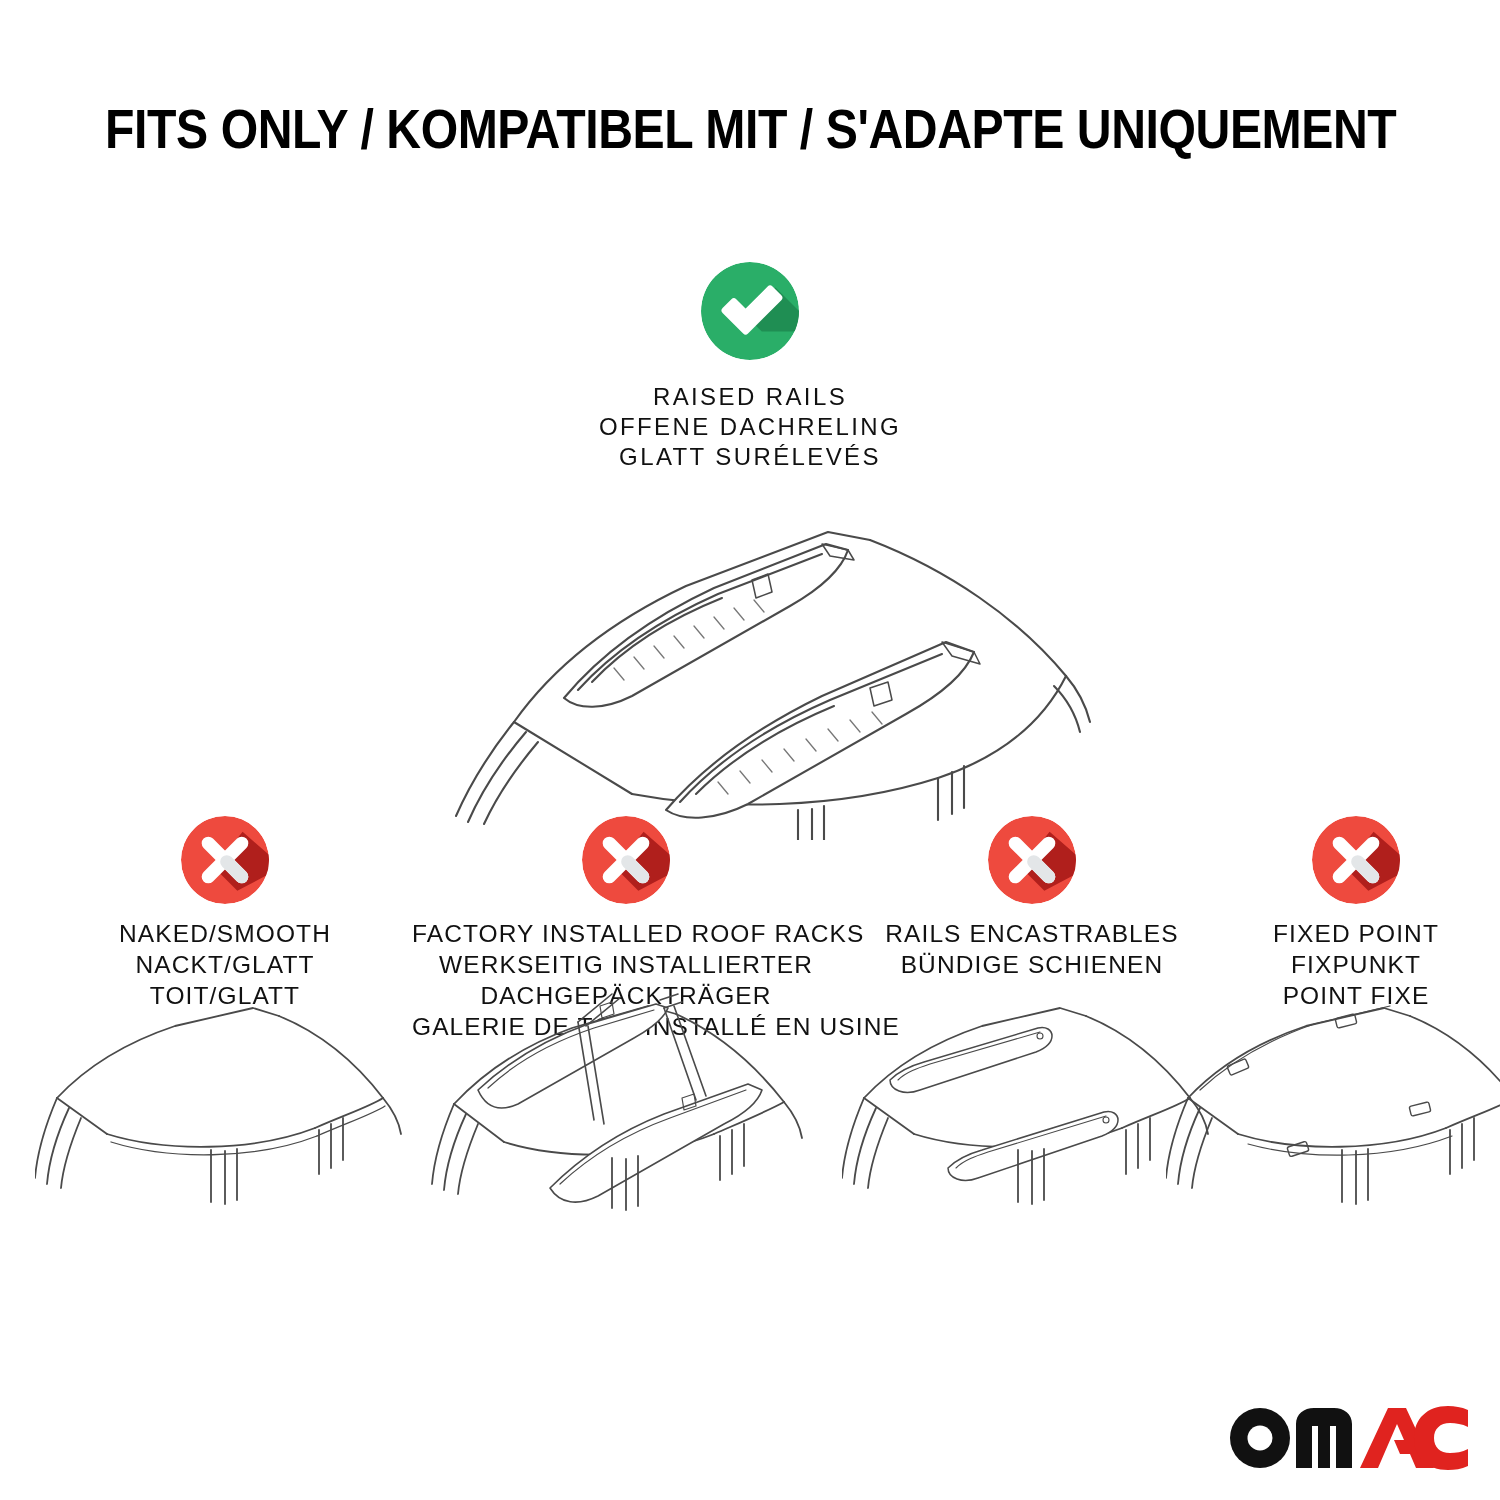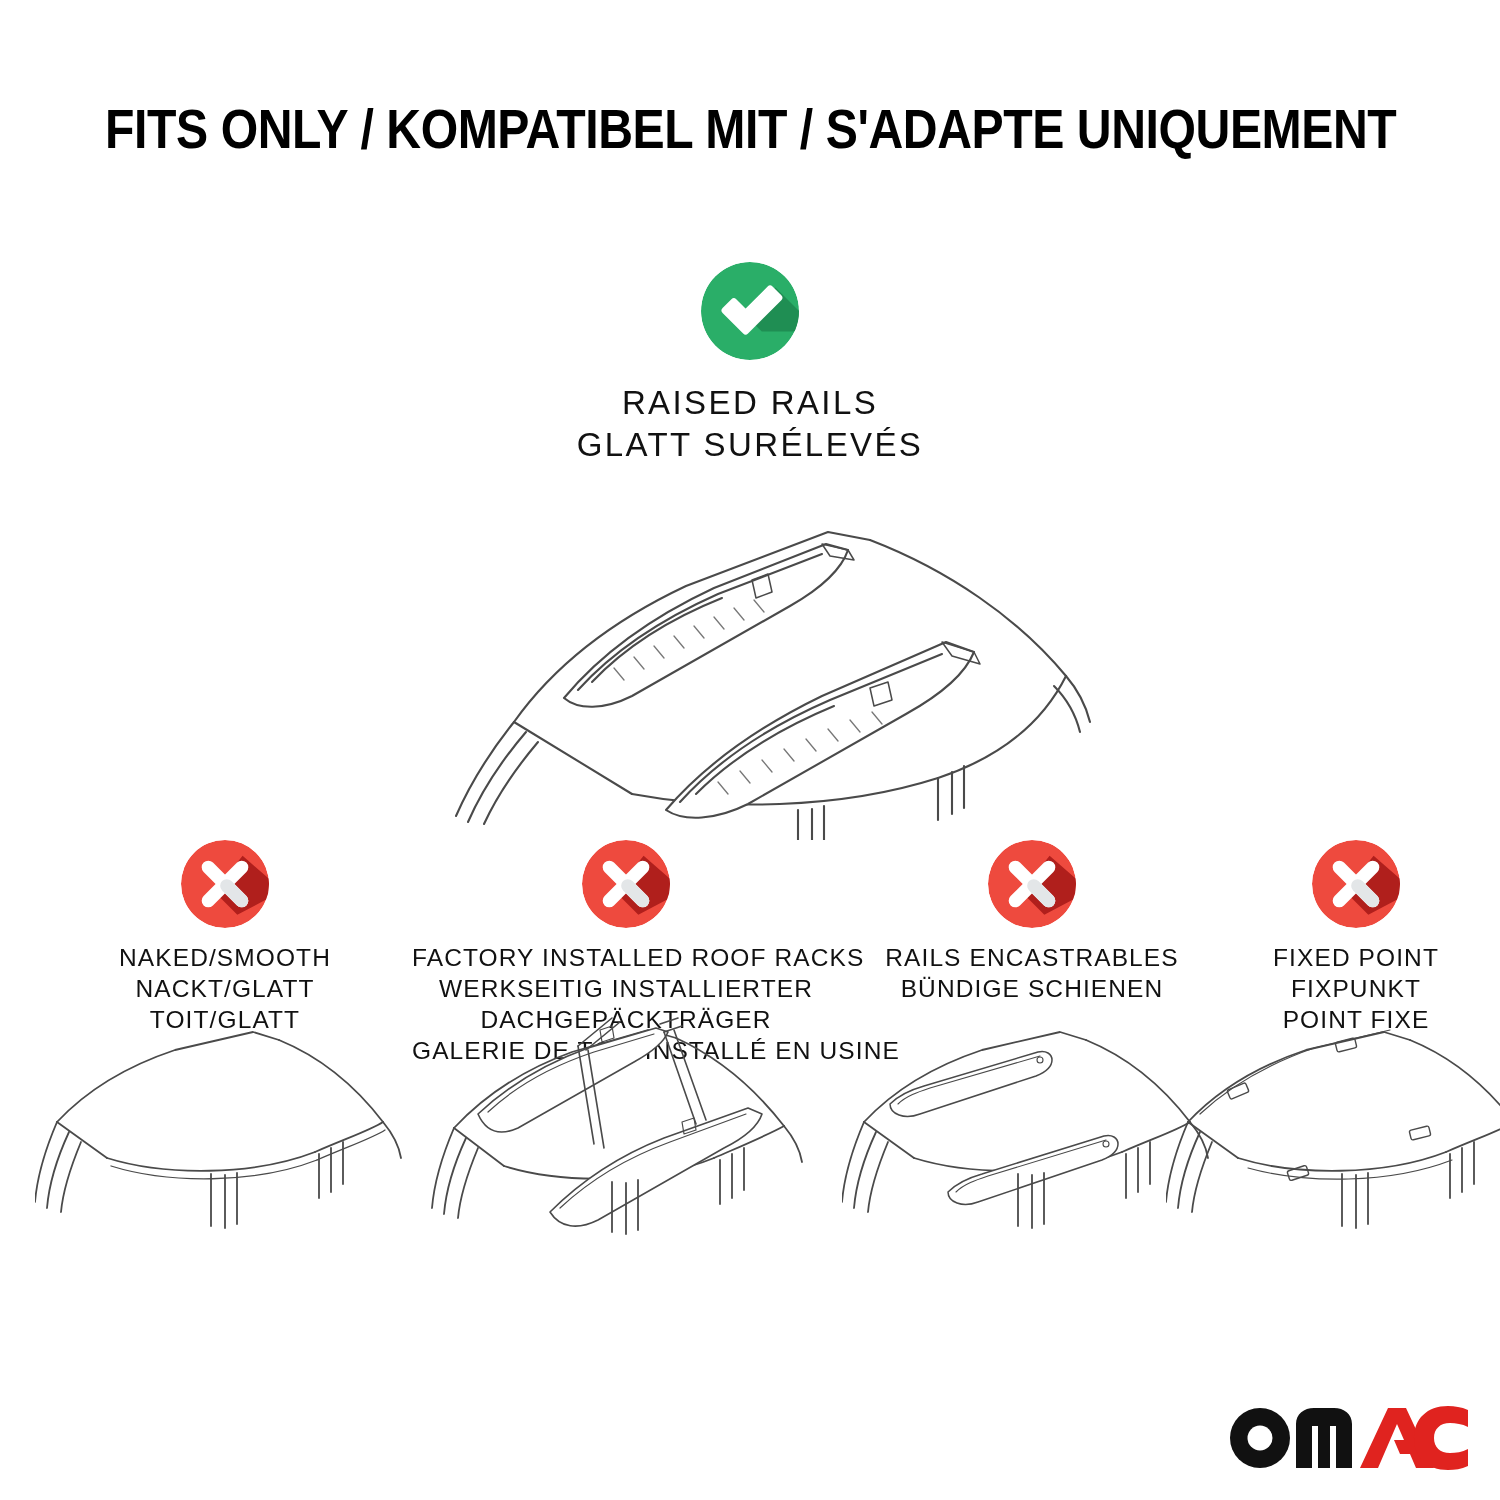--- a/index.html
+++ b/index.html
@@ -52,39 +52,39 @@
     width: 1500px;
     text-align: center;
   }
   .hero-badge {
     width: 98px;
     height: 98px;
     margin: 0 auto;
   }
   .hero-label {
     margin-top: 22px;
-    font-size: 33px;
+    font-size: 24px;
     line-height: 1.26;
     letter-spacing: 2.4px;
     color: #111111;
     font-weight: 400;
   }
   .hero-art {
     position: absolute;
     left: 418px;
     top: 248px;
     width: 680px;
     height: 330px;
   }
 
   
   .grid {
     position: absolute;
     left: 0;
-    top: 840px;
+    top: 816px;
     width: 1372px;
     height: 480px;
   }
   .col {
     position: absolute;
     top: 0;
     text-align: center;
   }
   .col-badge {
     width: 88px;
@@ -135,20 +135,21 @@
   <div class="badge hero-badge">
     <svg viewBox="0 0 100 100">
       <circle cx="50" cy="50" r="50" fill="#2AAE68"></circle>
       <path d="M47 56 L62 71 L100 71 L100 50 L76 26 Z" fill="#1F8E53"></path>
       <path d="M24.5 49.5 L33.5 40.5 L45.5 52.5 L70.5 27.5 L79.5 36.5 L45.5 70.5 Z" fill="#FFFFFF" stroke="#FFFFFF" stroke-width="7" stroke-linejoin="round" stroke-linecap="round"></path>
     </svg>
   </div>
 
   <div class="hero-label">
     <div>RAISED RAILS</div>
+    <div>OFFENE DACHRELING</div>
     <div>GLATT SURÉLEVÉS</div>
   </div>
 
   <div class="hero-art">
     <svg viewBox="0 0 680 330" fill="none" stroke="#4A4A4A" stroke-width="2.1" stroke-linecap="round" stroke-linejoin="round">
 
       <path d="M96 212 C140 150 200 108 268 76 L410 22 L452 30"></path>
       <path d="M452 30 C530 60 600 108 648 166"></path>
       <path d="M96 212 L214 284"></path>
       <path d="M214 284 C300 300 420 300 520 268"></path>

